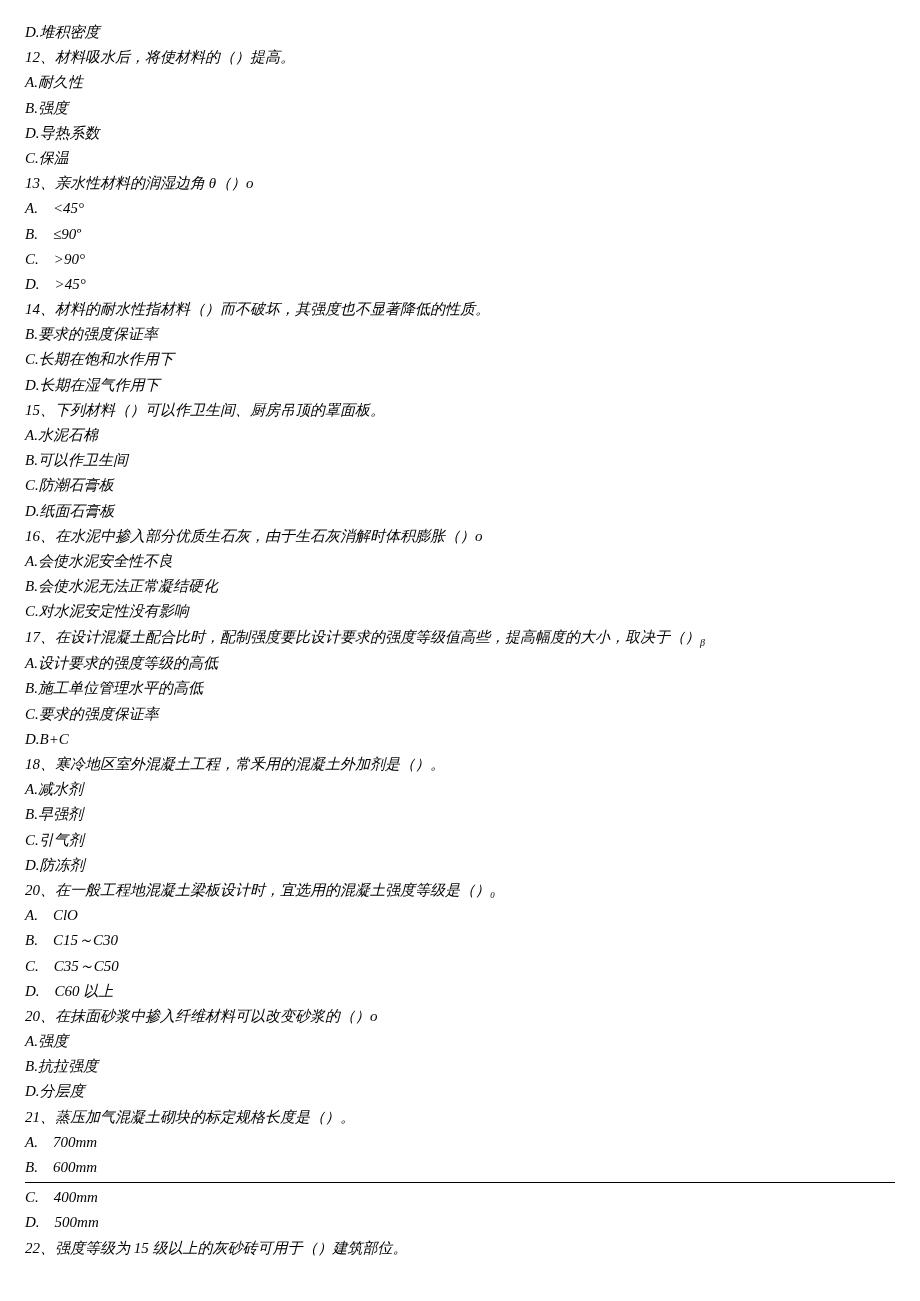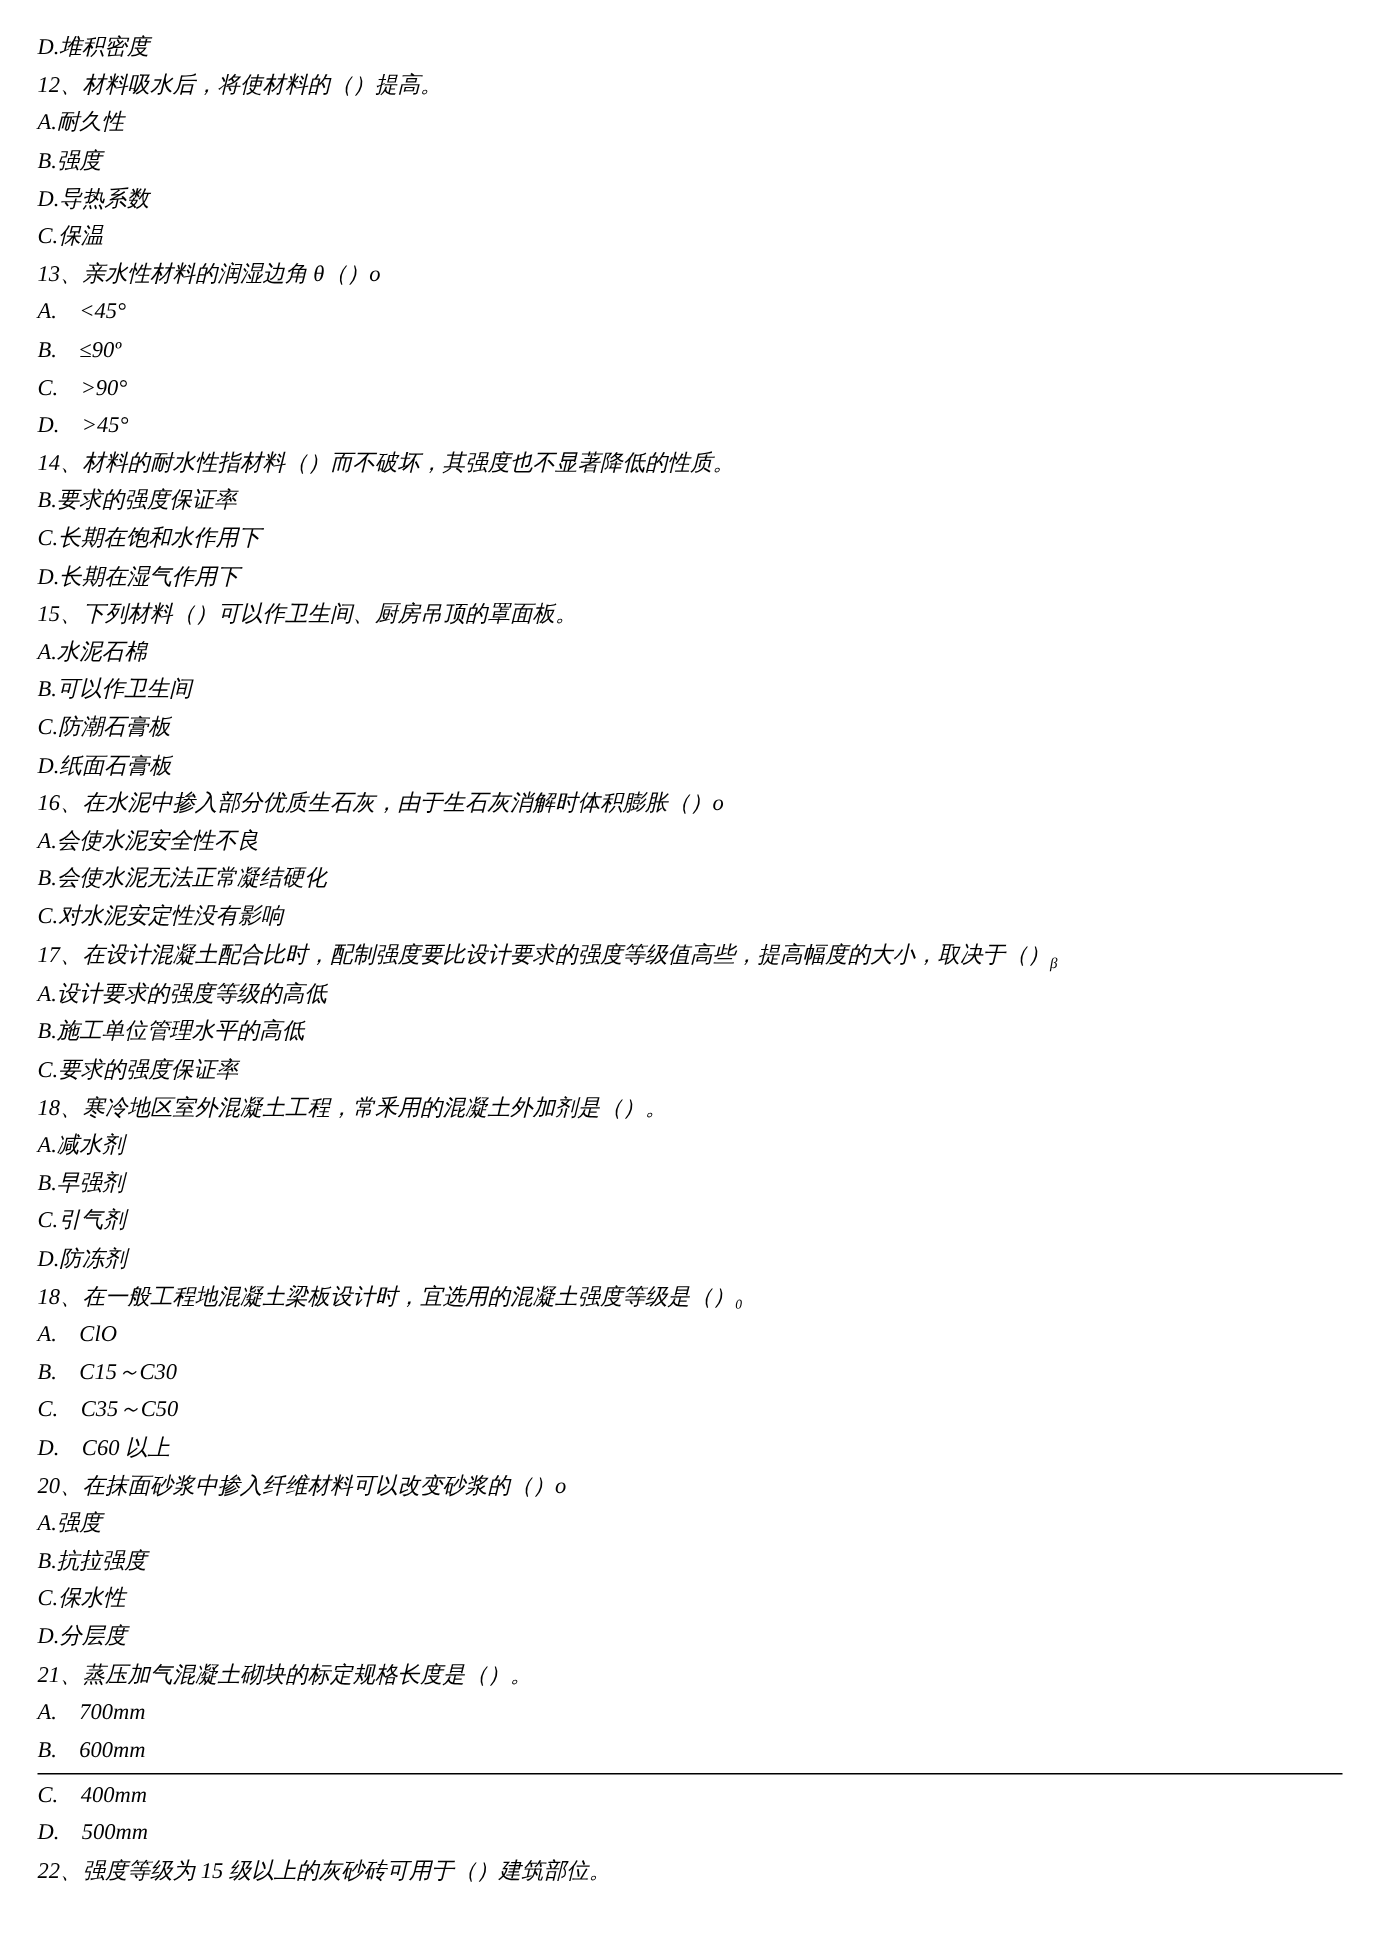--- a/index.html
+++ b/index.html
@@ -52,34 +52,34 @@
     <div class="line">C.防潮石膏板</div>
     <div class="line">D.纸面石膏板</div>
     <div class="line">16、在水泥中掺入部分优质生石灰，由于生石灰消解时体积膨胀（）o</div>
     <div class="line">A.会使水泥安全性不良</div>
     <div class="line">B.会使水泥无法正常凝结硬化</div>
     <div class="line">C.对水泥安定性没有影响</div>
     <div class="line">17、在设计混凝土配合比时，配制强度要比设计要求的强度等级值高些，提高幅度的大小，取决于（）<span class="sub">β</span></div>
     <div class="line">A.设计要求的强度等级的高低</div>
     <div class="line">B.施工单位管理水平的高低</div>
     <div class="line">C.要求的强度保证率</div>
+    <div class="line">D.B+C</div>
     <div class="line">18、寒冷地区室外混凝土工程，常釆用的混凝土外加剂是（）。</div>
     <div class="line">A.减水剂</div>
     <div class="line">B.早强剂</div>
     <div class="line">C.引气剂</div>
     <div class="line">D.防冻剂</div>
-    <div class="line">18、在一般工程地混凝土梁板设计时，宜选用的混凝土强度等级是（）₀</div>
+    <div class="line">20、在一般工程地混凝土梁板设计时，宜选用的混凝土强度等级是（）₀</div>
     <div class="line">A.    ClO</div>
     <div class="line">B.    C15～C30</div>
     <div class="line">C.    C35～C50</div>
     <div class="line">D.    C60 以上</div>
     <div class="line">20、在抹面砂浆中掺入纤维材料可以改变砂浆的（）o</div>
     <div class="line">A.强度</div>
     <div class="line">B.抗拉强度</div>
-    <div class="line">C.保水性</div>
     <div class="line">D.分层度</div>
     <div class="line">21、蒸压加气混凝土砌块的标定规格长度是（）。</div>
     <div class="line">A.    700mm</div>
     <div class="line">B.    600mm</div>
     <hr class="hr">
     <div class="line">C.    400mm</div>
     <div class="line">D.    500mm</div>
     <div class="line">22、强度等级为 15 级以上的灰砂砖可用于（）建筑部位。</div>
   </div>
 

